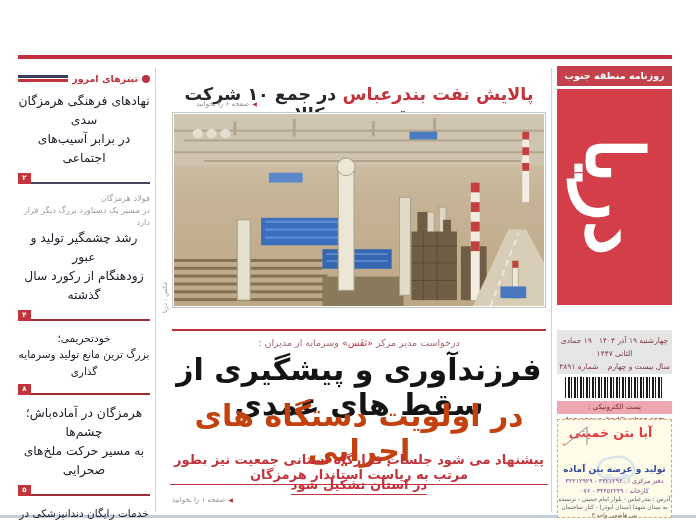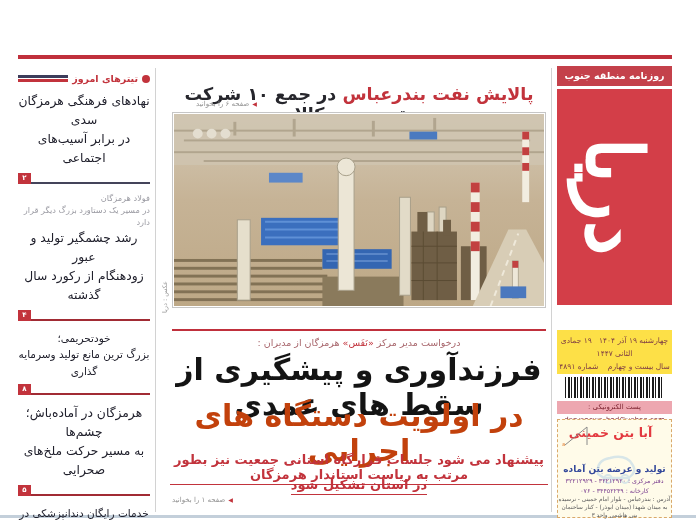--- a/index.html
+++ b/index.html
@@ -17,21 +17,21 @@
   .vdiv-left { left:155px; }
   .vdiv-right { left:551px; }
 
   
   .region-label { left:557px; top:66px; width:115px; height:20px; background:#c4414b; color:#fff;
     font-size:9.5px; font-weight:bold; text-align:center; line-height:20px; }
   .logo-block { left:557px; top:89px; width:115px; height:216px; background:#d33e48; overflow:hidden; }
   .logo-text { position:absolute; left:-51px; top:50px; width:216px; height:115px;
     transform:rotate(90deg); color:#fff; font-family:"DejaVu Serif","Liberation Serif",serif;
     font-size:78px; font-weight:bold; text-align:center; line-height:115px; }
-  .info-box { left:557px; top:330px; width:115px; height:44px; background:#fde047; color:#7d3b44;
+  .info-box { left:557px; top:330px; width:115px; height:44px; background:#e5e5e5; color:#7d3b44;
     font-size:7.5px; text-align:center; padding-top:4px; line-height:1.75; }
   .info-box .price { color:#c2293a; font-weight:bold; }
   .barcode { left:565px; top:377px; width:99px; height:21px;
     background:repeating-linear-gradient(90deg,#1a1a1a 0 1px,#ffffff 1px 3px,#1a1a1a 3px 5px,#ffffff 5px 6px); }
   .email-strip { left:557px; top:401px; width:115px; height:13px; background:#eda7b0; color:#7d2430;
     font-size:7px; text-align:center; line-height:13px; }
 
   
   .ad-box { left:557px; top:419px; width:115px; height:99px; background:#fffbe9;
     border:1px dashed #d9a96a; text-align:center; }
@@ -244,21 +244,21 @@
           <rect x="342" y="150" width="6" height="7" fill="#c24040"></rect>
         </g>
       <rect x="330" y="176" width="26" height="12" fill="#4a78be"></rect>
     </svg>
   </div>
   <div class="abs photo-cap">عکس : دریا</div>
 
   <div class="abs mid-red-divider"></div>
 
   <div class="abs lead-kicker rtl">
-    <span>درخواست مدیر مرکز </span><span class="hl">«نَفَس»</span><span> هرمزگان از مدیران :</span>
+    <span>درخواست مدیر مرکز </span><span class="hl">«نَفَس»</span><span> وسرمایه از مدیران :</span>
   </div>
 
   <div class="abs lead-h1 rtl">فرزندآوری و پیشگیری از سقط های عمدی</div>
   <div class="abs lead-h2 rtl">در اولویت دستگاه های اجرایی</div>
 
   <div class="abs lead-sub lead-sub1 rtl">
     <span>پیشنهاد می شود جلسات قرارگاه استانی جمعیت نیز بطور مرتب به ریاست استاندار هرمزگان</span>
   </div>
   <div class="abs lead-sub lead-sub2 rtl">
     <span>در استان تشکیل شود</span>

